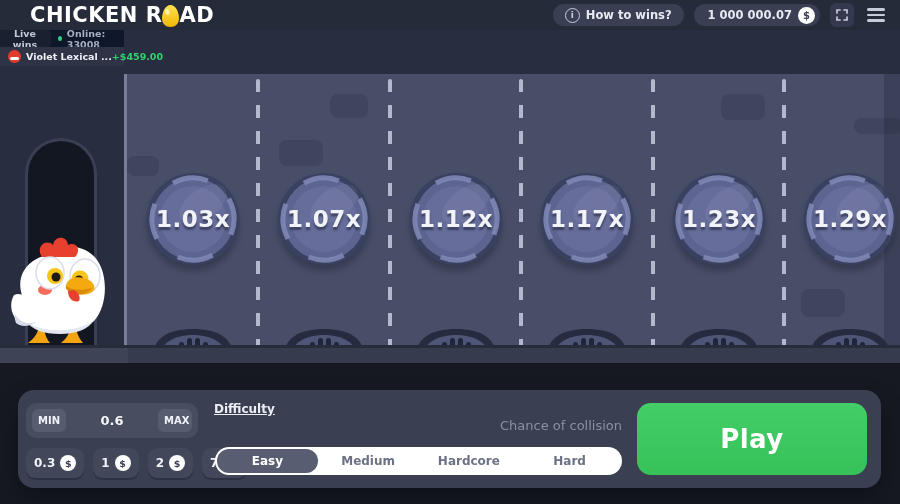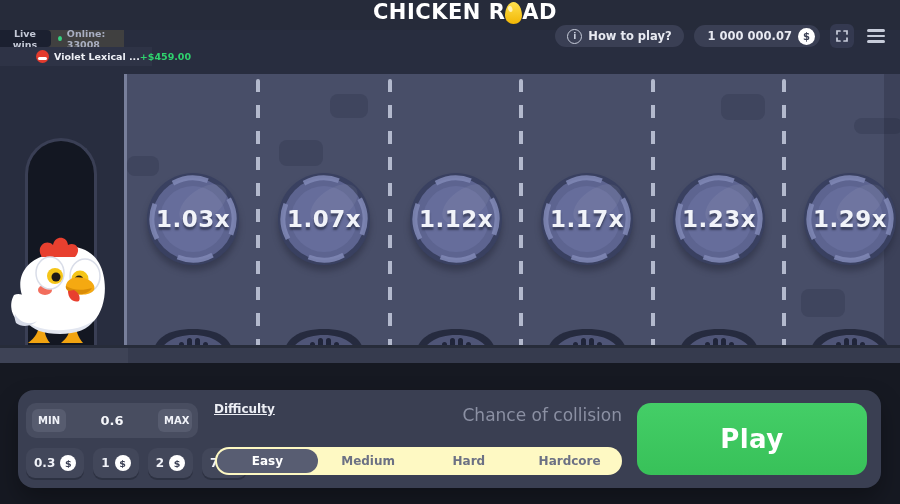--- a/index.html
+++ b/index.html
@@ -1,21 +1,21 @@
 <!DOCTYPE html>
 <html><head>
 <meta charset="utf-8">
 <style>
   html,body{margin:0;padding:0;width:900px;height:504px;overflow:hidden;background:#161922;
     font-family:"DejaVu Sans","Liberation Sans",sans-serif;-webkit-font-smoothing:antialiased;}
   .app{position:relative;width:900px;height:504px;}
 
   
   .topbar{position:absolute;left:0;top:0;width:900px;height:30px;background:#262b3a;
-    display:flex;align-items:center;z-index:30;flex-direction:column;}
+    display:flex;align-items:center;z-index:30;}
   .logo{display:flex;align-items:center;margin-left:30px;font-weight:800;font-size:21px;
     letter-spacing:.5px;color:#ffffff;white-space:nowrap;}
   .logo svg{margin:0 -1px;transform:translateY(1px);}
   .topbar-right{margin-left:auto;display:flex;align-items:center;gap:10px;padding-right:12px;}
   .pill{display:flex;align-items:center;gap:6px;height:22px;background:#3a3f54;border:none;
     border-radius:12px;padding:0 12px;color:#e8eaf2;font-weight:700;font-size:11.5px;
     font-family:inherit;cursor:pointer;}
   .info-circ{display:inline-flex;align-items:center;justify-content:center;width:13px;height:13px;
     border:1.5px solid #c7ccda;border-radius:50%;font-size:9px;font-weight:700;color:#c7ccda;font-style:normal;}
   .balance{padding:0 5px 0 14px;}
@@ -36,28 +36,28 @@
   .right-shade{position:absolute;right:0;top:0;width:16px;height:315px;background:rgba(30,34,50,.28);}
 
   .disc{position:absolute;top:97px;width:96px;height:96px;filter:drop-shadow(0 6px 3px rgba(26,30,45,.38));}
   .disc-label{position:absolute;left:0;top:0;width:96px;height:96px;display:flex;align-items:center;
     justify-content:center;font-size:23px;font-weight:800;color:#f1f3f9;
     text-shadow:0 2.5px 2px rgba(44,49,73,.75);letter-spacing:.5px;}
   .grate{position:absolute;top:250px;width:94px;height:62px;}
 
   
   .sidebar{position:absolute;left:0;top:0;width:124px;height:315px;background:#282d3f;}
-  .lw-strip{position:absolute;left:0;top:0;width:124px;height:17px;background:#404040;
+  .lw-strip{position:absolute;left:0;top:0;width:124px;height:17px;background:#0f172a;
     display:flex;align-items:center;}
   .lw-tab{height:17px;display:flex;align-items:center;background:#1b2030;border-radius:0 4px 4px 0;
     padding:0 7px 0 6px;color:#c3c8d6;font-size:9.5px;font-weight:700;cursor:pointer;border:none;font-family:inherit;}
   .online-dot{width:5px;height:5px;border-radius:50%;background:#35d07f;margin:0 5px 0 7px;}
   .online{color:#a9afc2;font-size:9.5px;font-weight:700;}
   .win-row{position:absolute;left:0;top:17px;width:124px;height:19px;background:#2e3346;
-    display:flex;align-items:center;padding-left:28px;}
+    display:flex;align-items:center;}
   .avatar{width:13px;height:13px;border-radius:50%;background:#e23b2e;margin:0 5px 0 8px;
     position:relative;overflow:hidden;flex:none;}
   .avatar::after{content:"";position:absolute;left:2px;top:7px;width:9px;height:3px;background:#fff;border-radius:2px;}
   .win-name{color:#eef0f6;font-size:9.5px;font-weight:700;white-space:nowrap;}
   .win-amount{margin-left:auto;margin-right:4px;color:#2fd26e;font-size:9.5px;font-weight:700;}
   .door{position:absolute;left:25px;top:108px;width:72px;height:207px;background:#131722;
     border:3px solid #3a3f55;border-bottom:none;border-radius:40px 40px 0 0;box-sizing:border-box;}
   .chicken{position:absolute;left:6px;top:203px;z-index:5;}
 
   
@@ -73,27 +73,27 @@
     border-radius:10px;display:flex;align-items:center;justify-content:space-between;padding:1px 6px;box-sizing:border-box;}
   .mm{width:34px;height:23px;background:#575c6f;border:none;border-radius:6px;color:#f0f2f8;
     font-size:10px;font-weight:800;font-family:inherit;cursor:pointer;}
   .bet-value{color:#f5f6fa;font-size:13px;font-weight:800;cursor:text;}
   .chips{position:absolute;left:8px;top:58px;display:flex;gap:9px;}
   .chip{display:flex;align-items:center;gap:5px;height:30px;padding:0 8px;background:#42475a;
     border:none;border-radius:9px;color:#f0f2f8;font-size:12px;font-weight:800;font-family:inherit;
     cursor:pointer;box-shadow:0 2px 0 rgba(24,27,38,.35);}
   .chip .coin{width:16px;height:16px;font-size:9.5px;}
   .diff-label{position:absolute;left:196px;top:12px;color:#eceef4;font-size:12px;font-weight:600;text-decoration:underline;}
-  .tabs{position:absolute;left:197px;top:57px;width:407px;height:28px;background:#fef9c3;
+  .tabs{position:absolute;left:197px;top:57px;width:407px;height:28px;background:#ffffff;
     border-radius:14px;display:flex;align-items:flex-start;padding:2px;box-sizing:border-box;}
   .tab{flex:1;height:24px;background:transparent;border:none;border-radius:12px;color:#6c7184;
     font-size:12px;font-weight:700;font-family:inherit;cursor:pointer;}
   .tab.selected{background:#585d72;color:#ffffff;}
-  .chance{position:absolute;left:424px;top:15px;width:180px;text-align:right;color:#8b90a3;
-    font-size:17px;font-weight:400;}
+  .chance{position:absolute;left:424px;top:28px;width:180px;text-align:right;color:#8b90a3;
+    font-size:13px;font-weight:400;}
   .play{position:absolute;left:619px;top:13px;width:230px;height:72px;border:none;border-radius:14px;
     background:linear-gradient(180deg,#44ce67,#38c159);color:#ffffff;font-size:26px;font-weight:800;
     font-family:inherit;cursor:pointer;letter-spacing:.5px;}
 </style>
 </head>
 <body>
 
 <svg width="0" height="0" style="position:absolute">
   <defs>
     <linearGradient id="eggGrad" x1="0" y1="0" x2="0" y2="1">
@@ -130,21 +130,21 @@
       <span>CHICKEN R</span>
       <svg width="19" height="24" viewBox="0 0 19 24">
         <path d="M9.5 1 C14.5 1 18 8 18 14.5 C18 19.6 14.2 23 9.5 23 C4.8 23 1 19.6 1 14.5 C1 8 4.5 1 9.5 1 Z" fill="url(#eggGrad)"></path>
         <ellipse cx="6.3" cy="8" rx="2.1" ry="3.1" fill="#fff6c9" opacity="0.85" transform="rotate(-16 6.3 8)"></ellipse>
       </svg>
       <span>AD</span>
     </div>
     <div class="topbar-right">
       <button class="pill">
         <i class="info-circ">i</i>
-        <span>How to play?</span>
+        <span>How to wins?</span>
       </button>
       <div class="pill balance">
         <span>1 000 000.07</span>
         <span class="coin">
             <span>$</span>
           </span>
       </div>
       <button class="iconbtn">
         <svg width="12" height="12" viewBox="0 0 12 12" fill="none" stroke="#c7ccda" stroke-width="1.7" stroke-linecap="round">
           <path d="M1 4 V1 H4 M8 1 H11 V4 M11 8 V11 H8 M4 11 H1 V8"></path>
@@ -304,22 +304,22 @@
               <span>$</span>
             </span>
         </button>
       </div>
 
       <div class="diff-label">Difficulty</div>
 
       <div class="tabs">
         <button class="tab selected">Easy</button>
         <button class="tab">Medium</button>
+        <button class="tab">Hardcore</button>
         <button class="tab">Hard</button>
-        <button class="tab">Hardcore</button>
       </div>
 
       <div class="chance">Chance of collision</div>
 
       <button class="play">Play</button>
     </div>
   </div>
 
 </div>
 

